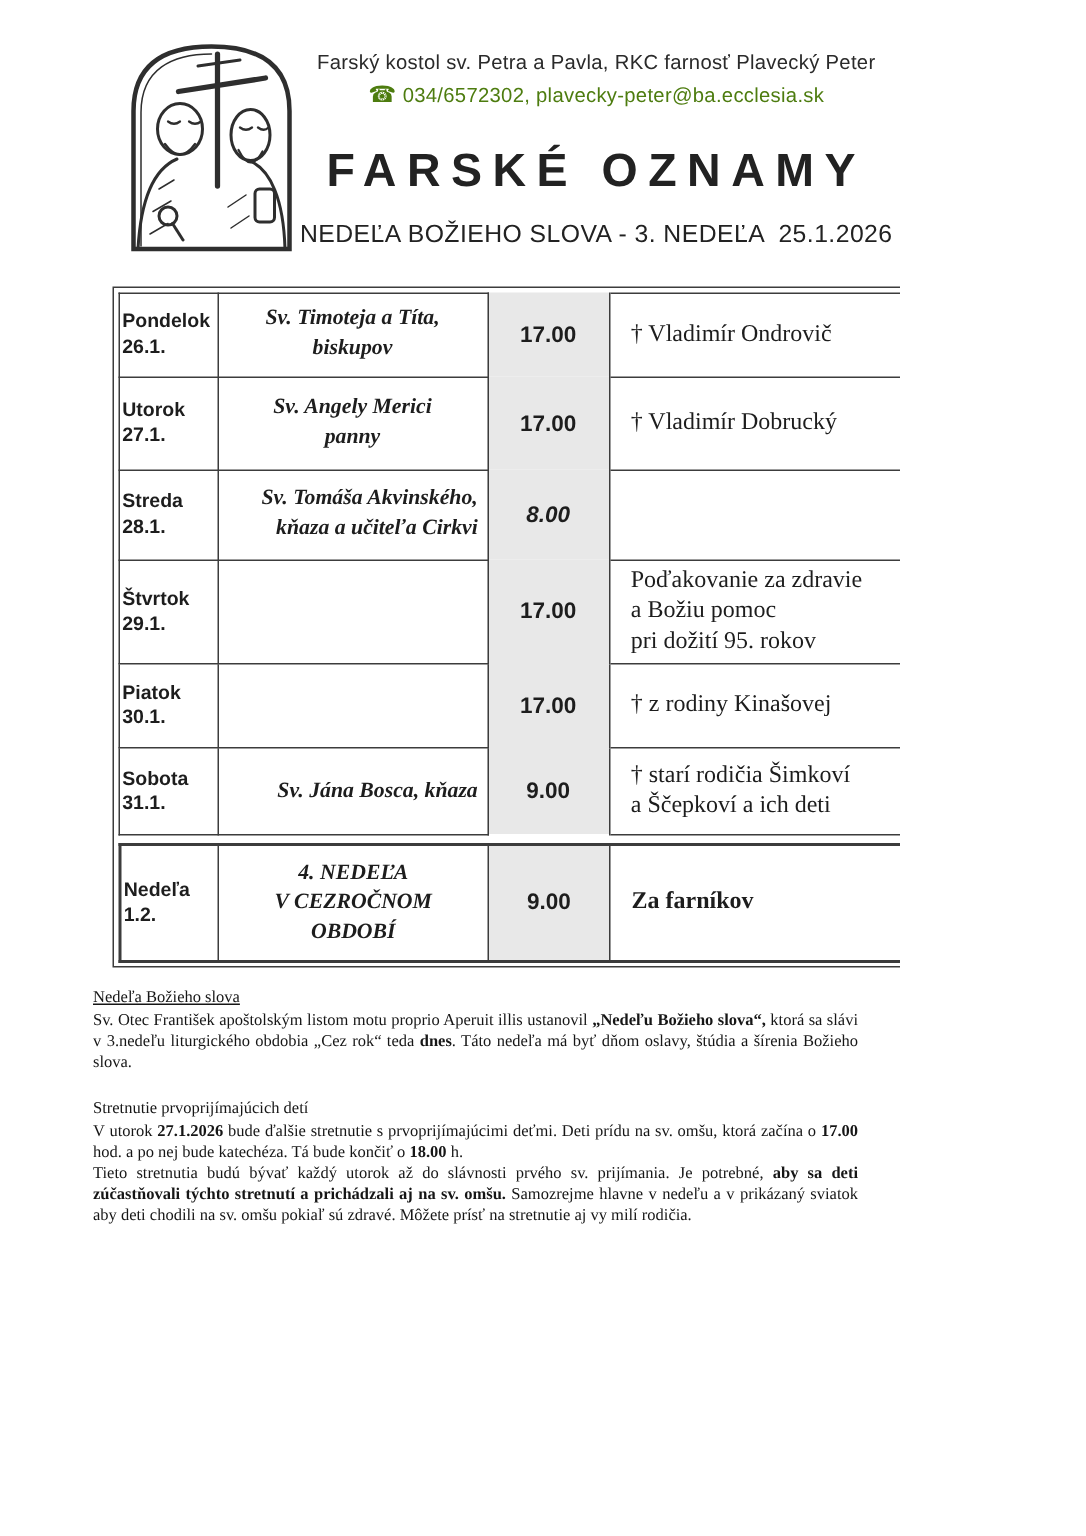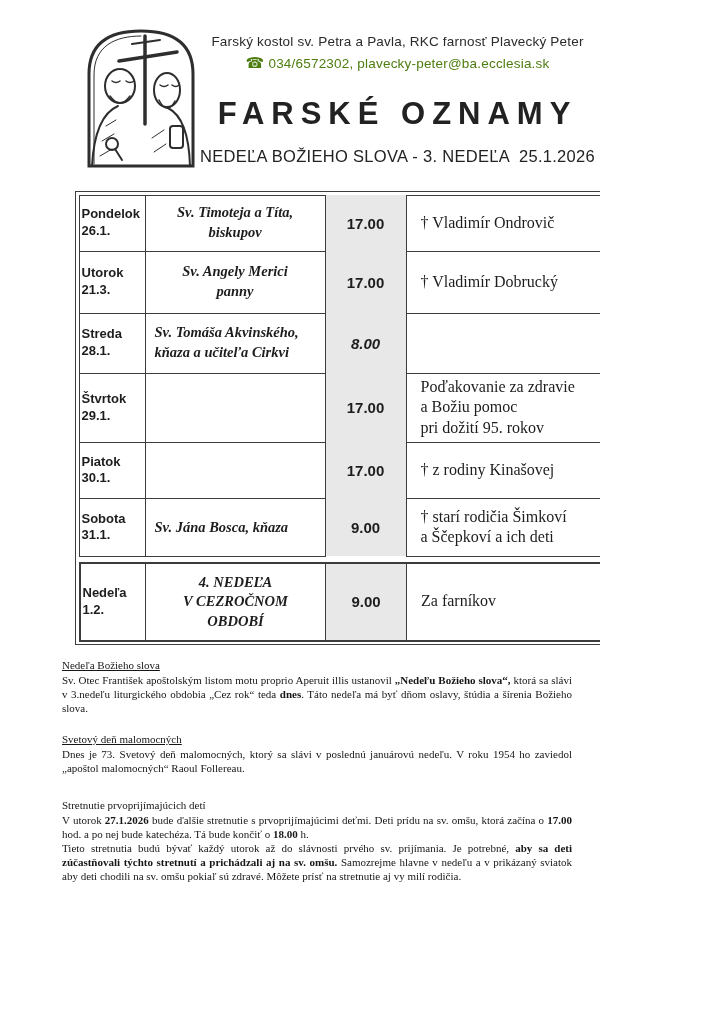--- a/index.html
+++ b/index.html
@@ -23,25 +23,25 @@
     margin:21px 0 0 13px;width:584px;box-sizing:border-box;
     border:1.5px solid #3c3c3c;padding:2.5px;background:#fff;
   }
   table{border-collapse:collapse;table-layout:fixed;width:100%;}
   td{border:1px solid #3c3c3c;vertical-align:middle;padding:3px 6px;box-sizing:border-box;}
   td.day{font-family:"Liberation Sans", sans-serif;font-weight:700;font-size:13px;
          line-height:1.3;padding:3px 2px;}
   td.day .d2{font-weight:700;}
   td.feast{font-style:italic;font-weight:600;font-size:14.5px;text-align:center;
            white-space:pre-line;line-height:1.35;margin-left:24px;}
-  td.feast.left{text-align:left;padding-left:9px;font-style:italic;}
+  td.feast.left{text-align:right;padding-left:9px;font-style:italic;}
   td.time{font-family:"Liberation Sans", sans-serif;font-weight:700;font-size:15px;
           text-align:center;border-top:none;border-bottom:none;}
   td.intent{font-size:16px;padding-left:14px;white-space:pre-line;line-height:1.3;}
-  td.intent.bold{font-weight:400;}
+  td.intent.bold{font-weight:700;}
   .tbl2{margin-top:5px;border:2px solid #3c3c3c;}
   .tbl2 td{border:1px solid #3c3c3c;}
   
   .announcements{margin-top:14px;font-size:11px;line-height:1.27;color:#161616;}
   .announcement{margin-bottom:17px;}
   .announcement.gap-lg{margin-bottom:23px;}
   .ann-heading{margin:0 0 1px 0;}
   .ann-heading.underline{text-decoration:underline;}
   .ann-body{margin:0;text-align:justify;}
   .b{font-weight:700;}
@@ -105,21 +105,21 @@
             <div class="d2">26.1.</div>
           </td>
           <td class="feast">Sv. Timoteja a Títa,
 biskupov</td>
           <td class="time" style="background: rgb(232, 232, 232);">17.00</td>
           <td class="intent">† Vladimír Ondrovič</td>
         </tr>
         <tr style="height:62px">
           <td class="day">
             <div>Utorok</div>
-            <div class="d2">21.3.</div>
+            <div class="d2">27.1.</div>
           </td>
           <td class="feast">Sv. Angely Merici
 panny</td>
           <td class="time" style="background: rgb(232, 232, 232);">17.00</td>
           <td class="intent">† Vladimír Dobrucký</td>
         </tr>
         <tr style="height:60px">
           <td class="day">
             <div>Streda</div>
             <div class="d2">28.1.</div>
@@ -184,24 +184,20 @@
     </table>
   </div>
 
   <section class="announcements">
 
     <div class="announcement">
       <div class="ann-heading underline">Nedeľa Božieho slova</div>
       <p class="ann-body"><span>Sv. Otec František apoštolským listom motu proprio Aperuit illis ustanovil </span><span class="b">„Nedeľu Božieho slova“,</span><span> ktorá sa slávi v 3.nedeľu liturgického obdobia „Cez rok“ teda </span><span class="b">dnes</span><span>. Táto nedeľa má byť dňom oslavy, štúdia a šírenia Božieho slova.</span></p>
     </div>
 
-    <div class="announcement gap-lg">
-      <div class="ann-heading underline">Svetový deň malomocných</div>
-      <p class="ann-body"><span>Dnes je 73. Svetový deň malomocných, ktorý sa slávi v poslednú januárovú nedeľu. V roku 1954 ho zaviedol „apoštol malomocných“ Raoul Follereau.</span></p>
-    </div>
 
     <div class="announcement">
       <div class="ann-heading">Stretnutie prvoprijímajúcich detí</div>
       <p class="ann-body"><span>V utorok </span><span class="b">27.1.2026</span><span> bude ďalšie stretnutie s prvoprijímajúcimi deťmi. Deti prídu na sv. omšu, ktorá začína o </span><span class="b">17.00</span><span> hod. a po nej bude katechéza. Tá bude končiť o </span><span class="b">18.00</span><span> h.</span></p>
       <p class="ann-body"><span>Tieto stretnutia budú bývať každý utorok až do slávnosti prvého sv. prijímania. Je potrebné, </span><span class="b">aby sa deti  zúčastňovali týchto stretnutí a prichádzali aj na sv. omšu.</span><span> Samozrejme hlavne v nedeľu a v prikázaný sviatok aby deti chodili na sv. omšu pokiaľ sú zdravé. Môžete prísť na stretnutie aj vy milí rodičia.</span></p>
     </div>
 
   </section>
 </div>
 

